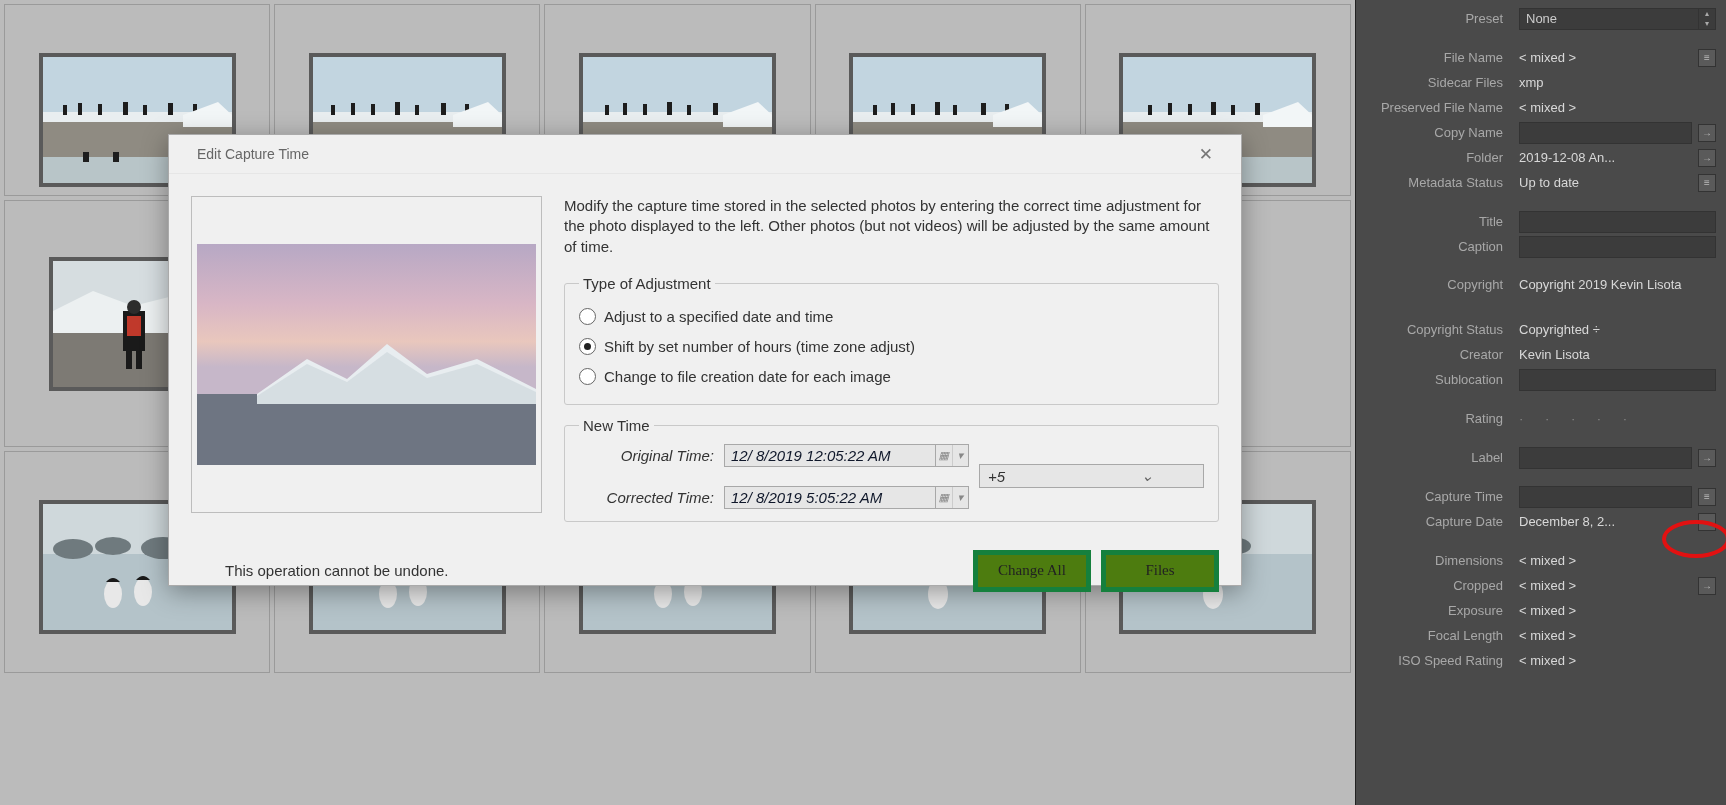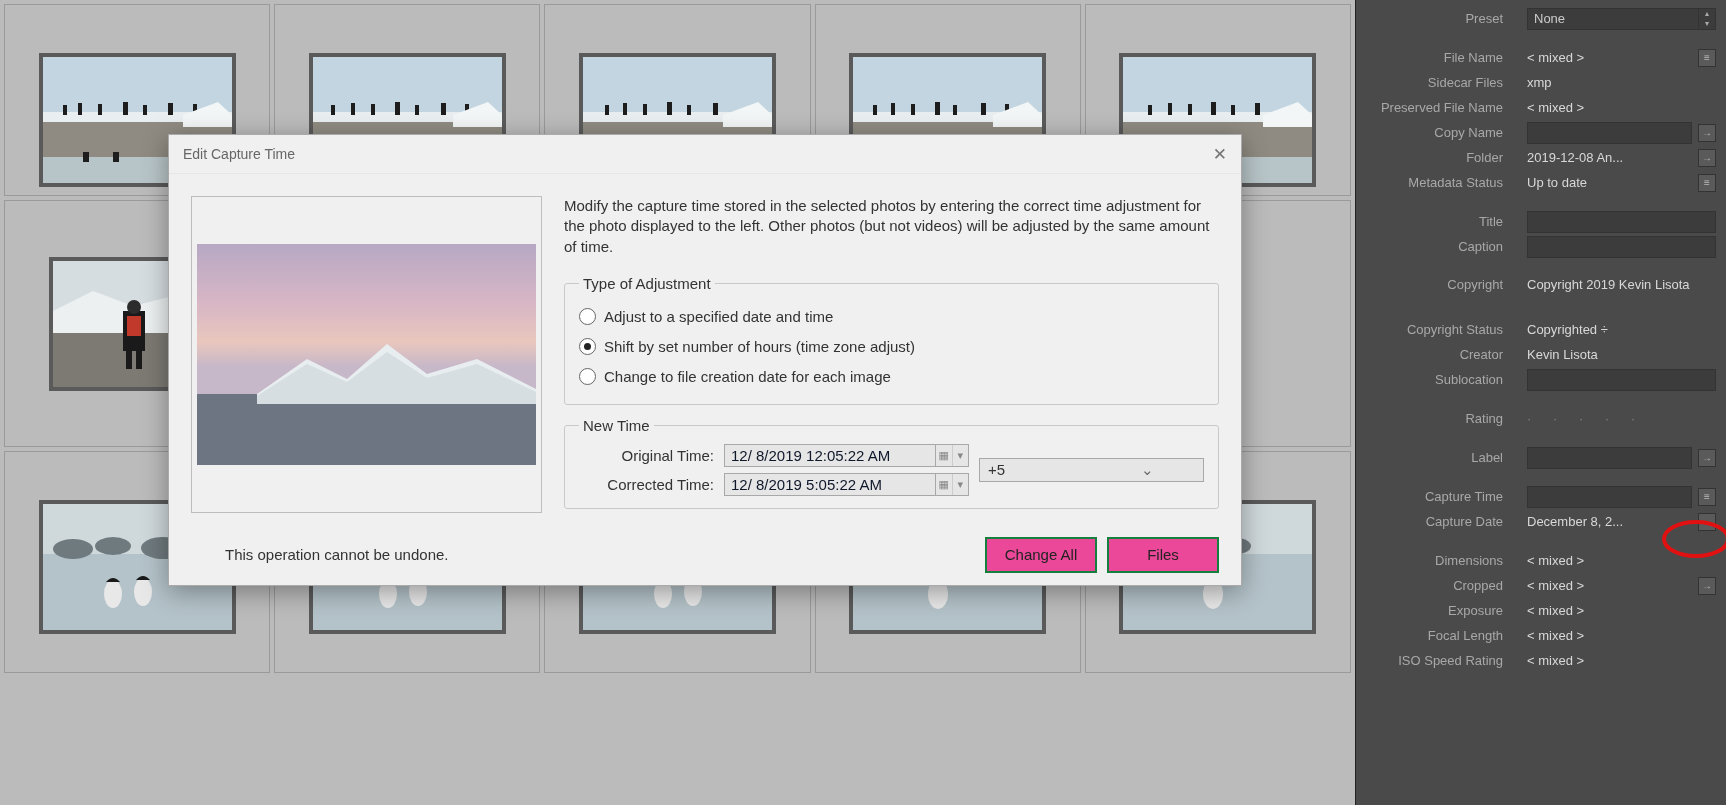--- a/index.html
+++ b/index.html
@@ -16,56 +16,56 @@
   .thumb{display:block;}
   
   .snow-thumb{width:189px;height:126px;}
   .pink-thumb{width:339px;height:221px;display:block;}
   .penguin-thumb{width:189px;height:126px;}
   .person-thumb{width:168px;height:126px;}
   
   .meta{width:360px;background:#4a4a4a;color:#ccc;font-size:13px;display:flex;flex-direction:column;padding:6px 10px 0 0;border-left:1px solid #222;position:relative;}
   .mrow{display:flex;align-items:center;height:25px;}
   .mrow.tall{height:40px;align-items:flex-start;padding-top:4px;}
-  .mlabel{width:147px;text-align:right;padding-right:24px;color:#a8a8a8;}
+  .mlabel{width:147px;text-align:right;padding-right:16px;color:#a8a8a8;}
   .mval{flex:1;color:#d8d8d8;white-space:nowrap;overflow:hidden;text-overflow:ellipsis;}
   .mval.box{background:#3c3c3c;border:1px solid #333;height:18px;padding:1px 4px;line-height:18px;}
   .mbtn{width:16px;height:16px;margin-left:6px;background:#5a5a5a;border:1px solid #333;display:flex;align-items:center;justify-content:center;font-size:10px;color:#bbb;flex-shrink:0;}
   .msep{height:14px;}
   .rating-dots{letter-spacing:9px;color:#888;}
   .preset-box{display:flex;align-items:center;background:#3c3c3c;border:1px solid #333;height:20px;flex:1;}
   .preset-box span{flex:1;padding:0 6px;}
   .preset-stepper{width:16px;display:flex;flex-direction:column;border-left:1px solid #333;}
   .preset-stepper div{height:10px;font-size:8px;text-align:center;line-height:9px;color:#aaa;}
   
   .dialog{position:absolute;left:168px;top:134px;width:1072px;height:450px;background:#f0f0f0;border:1px solid #aaa;box-shadow:0 6px 24px rgba(0,0,0,0.35);z-index:10;}
-  .dlg-title{height:38px;display:flex;align-items:center;padding:0 14px;font-size:14px;color:#666;border-bottom:1px solid #e6e6e6;}
+  .dlg-title{height:38px;display:flex;align-items:center;padding:0 28px;font-size:14px;color:#666;border-bottom:1px solid #e6e6e6;}
   .dlg-close{margin-left:auto;font-size:17px;color:#777;cursor:pointer;}
   .dlg-body{display:flex;padding:22px 22px 0 22px;gap:22px;}
   .dlg-left{width:380px;height:315px;border:1px solid #bdbdbd;display:flex;align-items:center;justify-content:center;background:#f0f0f0;}
   .dlg-right{flex:1;display:flex;flex-direction:column;font-size:15px;color:#333;}
   .dlg-desc{line-height:1.35;margin-bottom:18px;}
   fieldset{border:1px solid #c9c9c9;border-radius:3px;margin:0 0 12px 0;padding:10px 14px 12px 14px;}
   legend{padding:0 4px;color:#333;font-size:15px;}
   .radio-row{display:flex;align-items:center;height:30px;gap:8px;}
   .radio{width:15px;height:15px;border:1px solid #666;border-radius:50%;display:inline-flex;align-items:center;justify-content:center;background:#fff;}
   .radio.checked::after{content:"";width:7px;height:7px;border-radius:50%;background:#222;}
-  .time-grid{display:grid;grid-template-columns:135px 245px 225px;gap:6px 10px;align-items:center;}
+  .time-grid{display:grid;grid-template-columns:135px 245px 225px;gap:19px 10px;align-items:center;font-style:italic;}
   .time-label{text-align:right;}
   .time-input{display:flex;border:1px solid #a8a8a8;background:#e6e6e6;height:21px;align-items:center;}
   .time-input span{flex:1;padding:0 6px;color:#0f172a;}
   .cal-btn{width:32px;border-left:1px solid #a8a8a8;display:flex;height:100%;}
   .cal-btn .g{flex:1;display:flex;align-items:center;justify-content:center;font-size:11px;color:#888;}
   .cal-btn .g:first-child{border-right:1px solid #ccc;}
   .offset{grid-row:1/3;grid-column:3;display:flex;border:1px solid #a8a8a8;background:#e6e6e6;height:22px;align-items:center;margin-top:0;}
   .offset span{flex:1;padding:0 8px;}
   .offset .chev{width:22px;text-align:center;color:#666;}
   .dlg-footer{display:flex;align-items:center;padding:16px 22px 18px 22px;}
   .warn{font-size:15px;color:#333;margin-left:34px;}
-  .dlg-btn{margin-left:10px;width:108px;height:32px;border:2px solid #15803d;background:#ec4899;font-size:15px;display:flex;align-items:center;justify-content:center;cursor:pointer;}
+  .dlg-btn{margin-left:10px;width:108px;height:32px;border:5px solid #15803d;background:#4d7c0f;font-size:15px;display:flex;align-items:center;justify-content:center;cursor:pointer;font-family:Liberation Serif, serif;}
   .dlg-btn.primary{margin-left:auto;}
 </style>
 </head>
 <body>
 
 <div class="app">
 
   <div class="grid">
     <div class="row">
 

